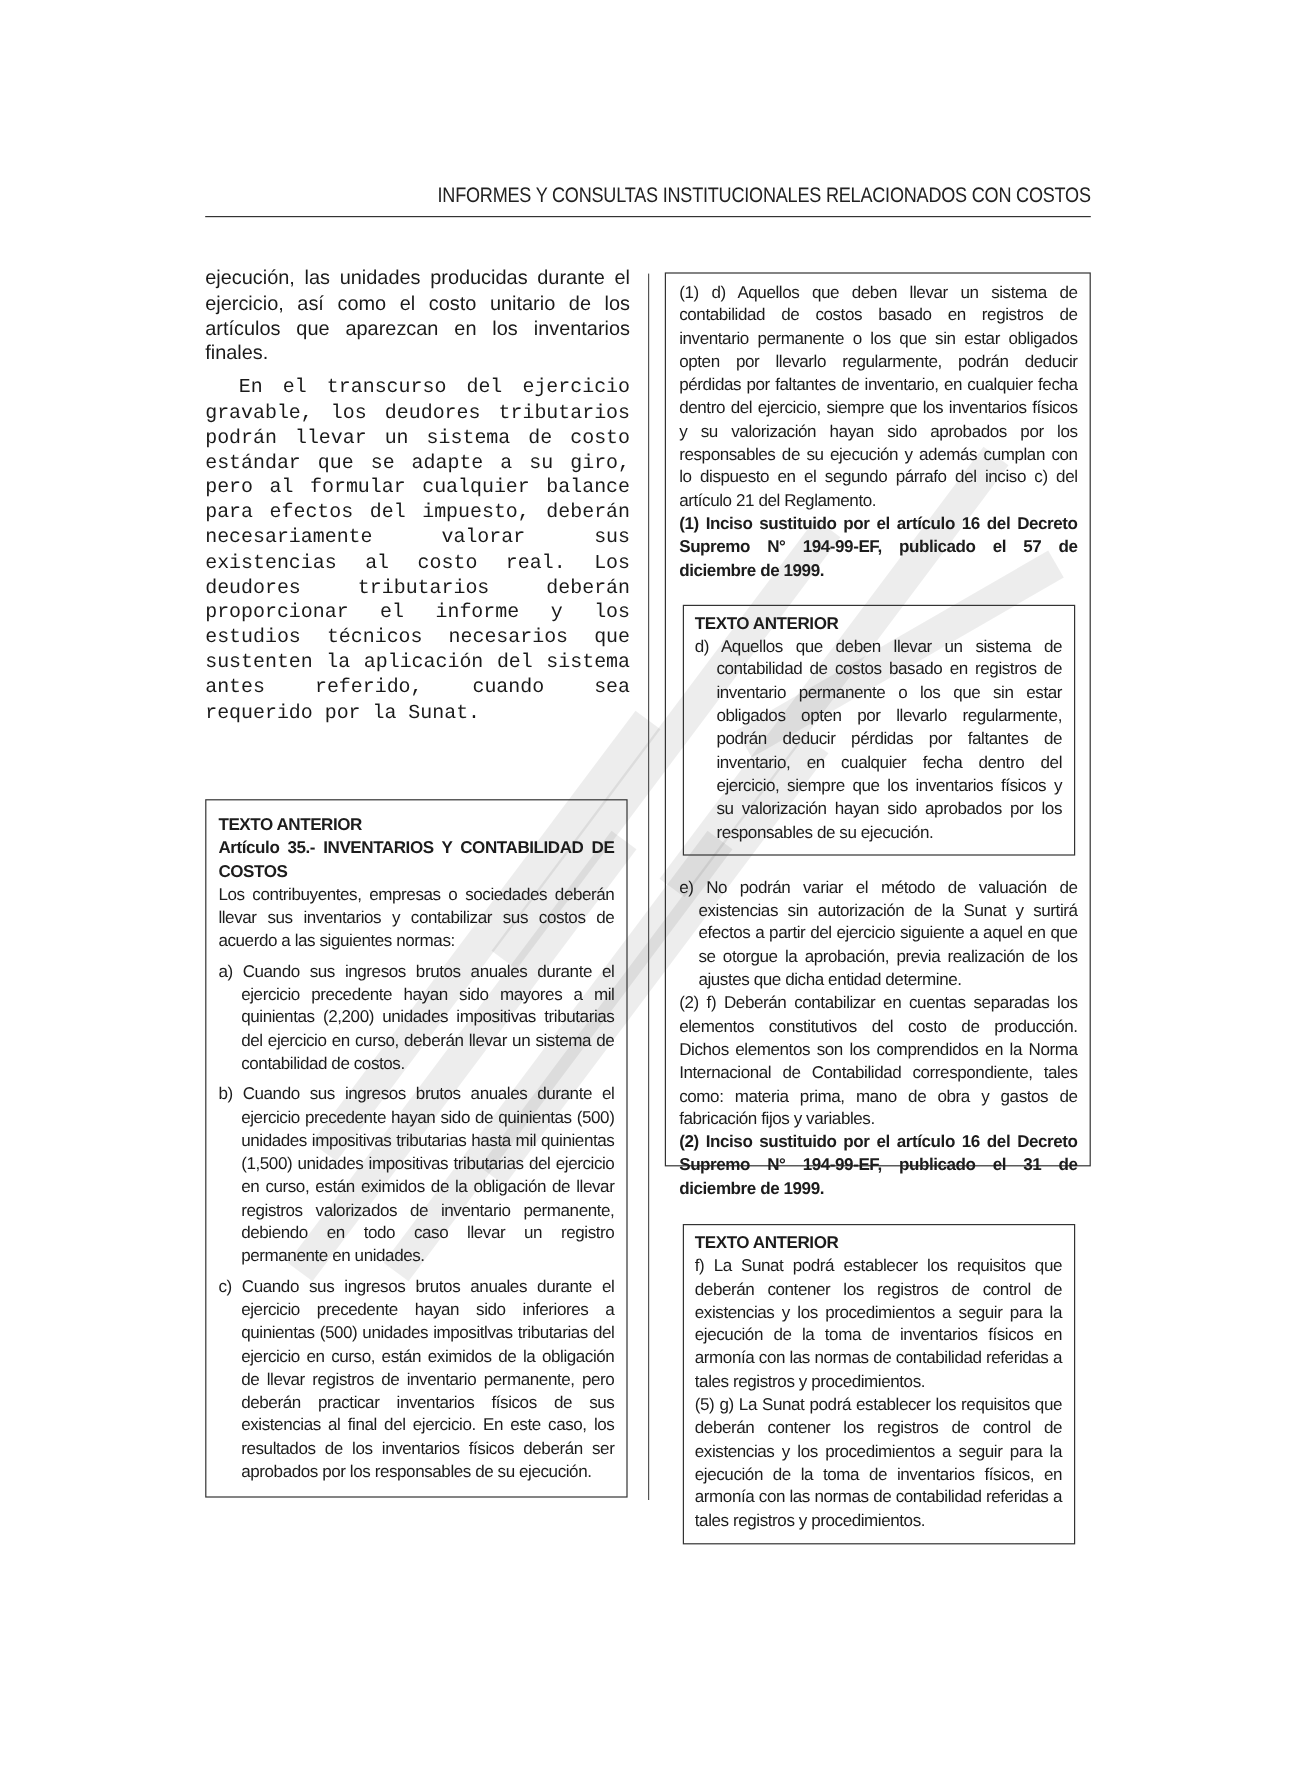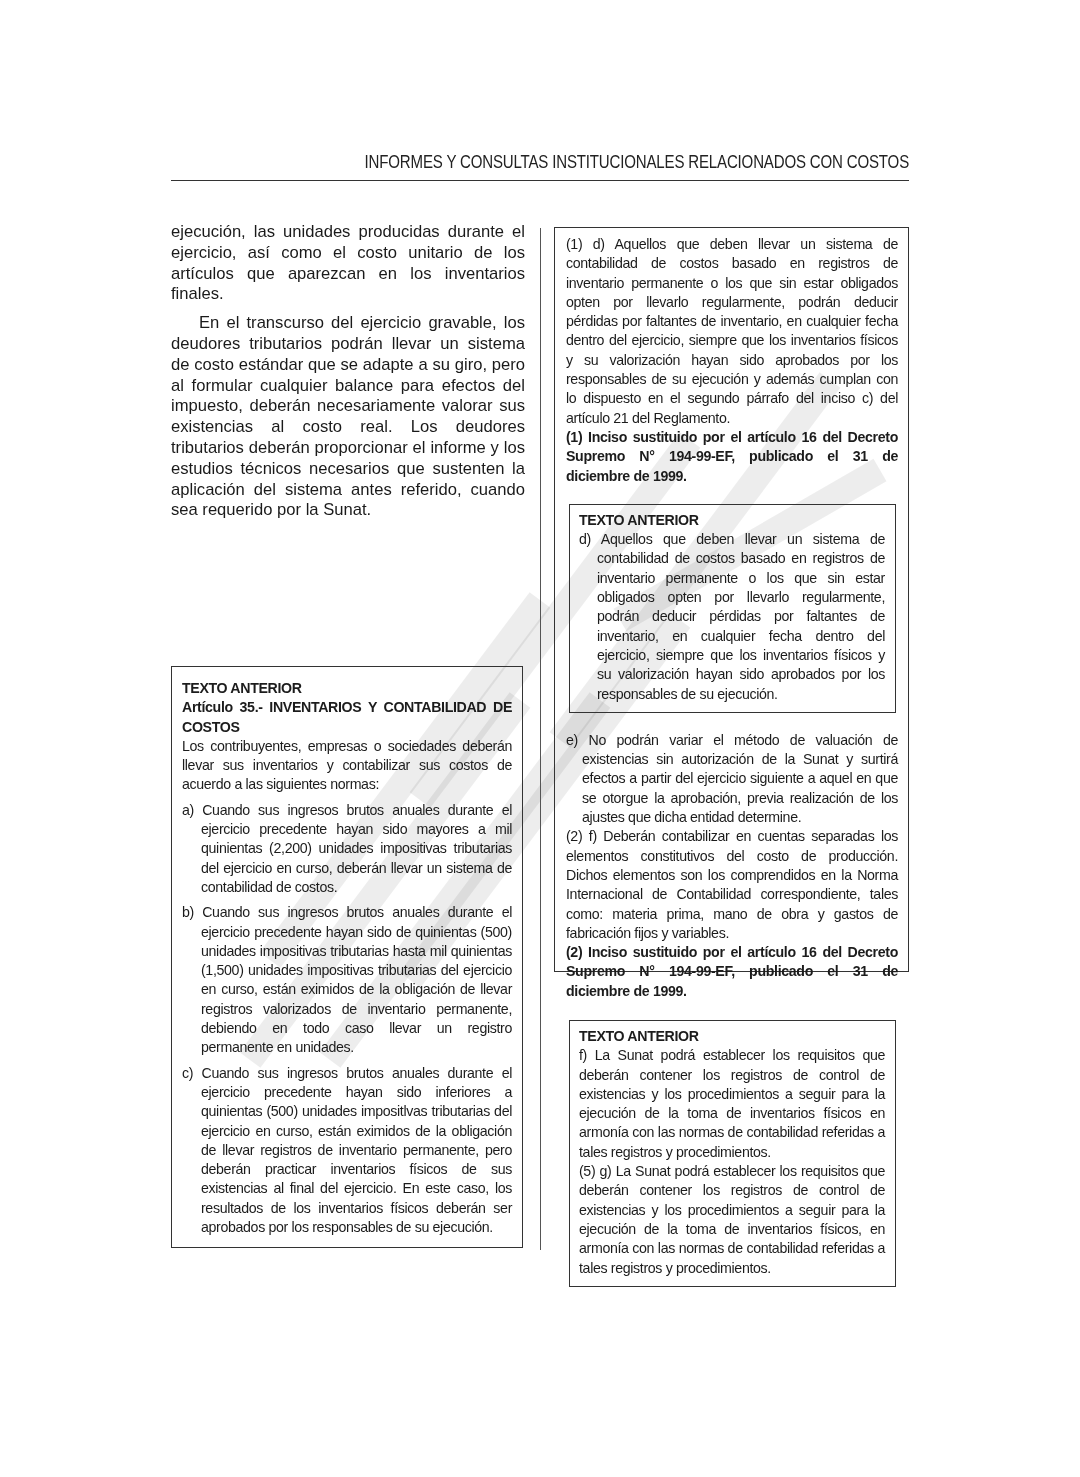--- a/index.html
+++ b/index.html
@@ -22,21 +22,21 @@
   }
 
   
   .left-col {
     position: absolute; left: 171px; top: 222px; width: 354px;
     font-family: "Liberation Sans", sans-serif;
     font-size: 16.6px; line-height: 20.8px; color: #1a1a1a;
     text-align: justify;
   }
   .left-col p { margin: 0 0 8px 0; }
-  .left-col p.indent { text-indent: 28px; }
+  .left-col p.indent { text-indent: 28px; font-family: Liberation Mono, monospace; }
   .left-col p.bold { font-weight: bold; font-size: 16.8px; text-indent: 28px; }
 
   
   .cond {
     font-family: "Liberation Sans", sans-serif;
     font-size: 14.2px; line-height: 19.3px; color: #1c1c1c;
     text-align: justify;
     letter-spacing: -0.35px;
   }
   .box-left {
@@ -110,21 +110,21 @@
     <p class="intro">Los contribuyentes, empresas o sociedades deberán llevar sus inventarios y contabilizar sus costos de acuerdo a las siguientes normas:</p>
     <div class="item">a) Cuando sus ingresos brutos anuales durante el ejercicio precedente hayan sido mayores a mil quinientas (2,200) unidades impositivas tributarias del ejercicio en curso, deberán llevar un sistema de contabilidad de costos.</div>
     <div class="item">b) Cuando sus ingresos brutos anuales durante el ejercicio precedente hayan sido de quinientas (500) unidades impositivas tributarias hasta mil quinientas (1,500) unidades impositivas tributarias del ejercicio en curso, están eximidos de la obligación de llevar registros valorizados de inventario permanente, debiendo en todo caso llevar un registro permanente en unidades.</div>
     <div class="item">c) Cuando sus ingresos brutos anuales durante el ejercicio precedente hayan sido inferiores a quinientas (500) unidades impositlvas tributarias del ejercicio en curso, están eximidos de la obligación de llevar registros de inventario permanente, pero deberán practicar inventarios físicos de sus existencias al final del ejercicio. En este caso, los resultados de los inventarios físicos deberán ser aprobados por los responsables de su ejecución.</div>
   </div>
 
   <div class="divider"></div>
 
   <div class="box-right cond">
     <p>(1) d) Aquellos que deben llevar un sistema de contabilidad de costos basado en registros de inventario permanente o los que sin estar obligados opten por llevarlo regularmente, podrán deducir pérdidas por faltantes de inventario, en cualquier fecha dentro del ejercicio, siempre que los inventarios físicos y su valorización hayan sido aprobados por los responsables de su ejecución y además cumplan con lo dispuesto en el segundo párrafo del inciso c) del artículo 21 del Reglamento.</p>
-    <p class="bold">(1) Inciso sustituido por el artículo 16 del Decreto Supremo N° 194-99-EF, publicado el 31 de diciembre de 1999.</p>
+    <p class="bold">(1) Inciso sustituido por el artículo 16 del Decreto Supremo N° 194-99-EF, publicado el 57 de diciembre de 1999.</p>
 
     <div class="inner-box one">
       <div class="bold">TEXTO ANTERIOR</div>
       <div class="item">d) Aquellos que deben llevar un sistema de contabilidad de costos basado en registros de inventario permanente o los que sin estar obligados opten por llevarlo regularmente, podrán deducir pérdidas por faltantes de inventario, en cualquier fecha dentro del ejercicio, siempre que los inventarios físicos y su valorización hayan sido aprobados por los responsables de su ejecución.</div>
     </div>
 
     <p class="hang">e) No podrán variar el método de valuación de existencias sin autorización de la Sunat y surtirá efectos a partir del ejercicio siguiente a aquel en que se otorgue la aprobación, previa realización de los ajustes que dicha entidad determine.</p>
     <p>(2) f) Deberán contabilizar en cuentas separadas los elementos constitutivos del costo de producción. Dichos elementos son los comprendidos en la Norma Internacional de Contabilidad correspondiente, tales como: materia prima, mano de obra y gastos de fabricación fijos y variables.</p>
     <p class="bold">(2) Inciso sustituido por el artículo 16 del Decreto Supremo N° 194-99-EF, publicado el 31 de diciembre de 1999.</p>
 

